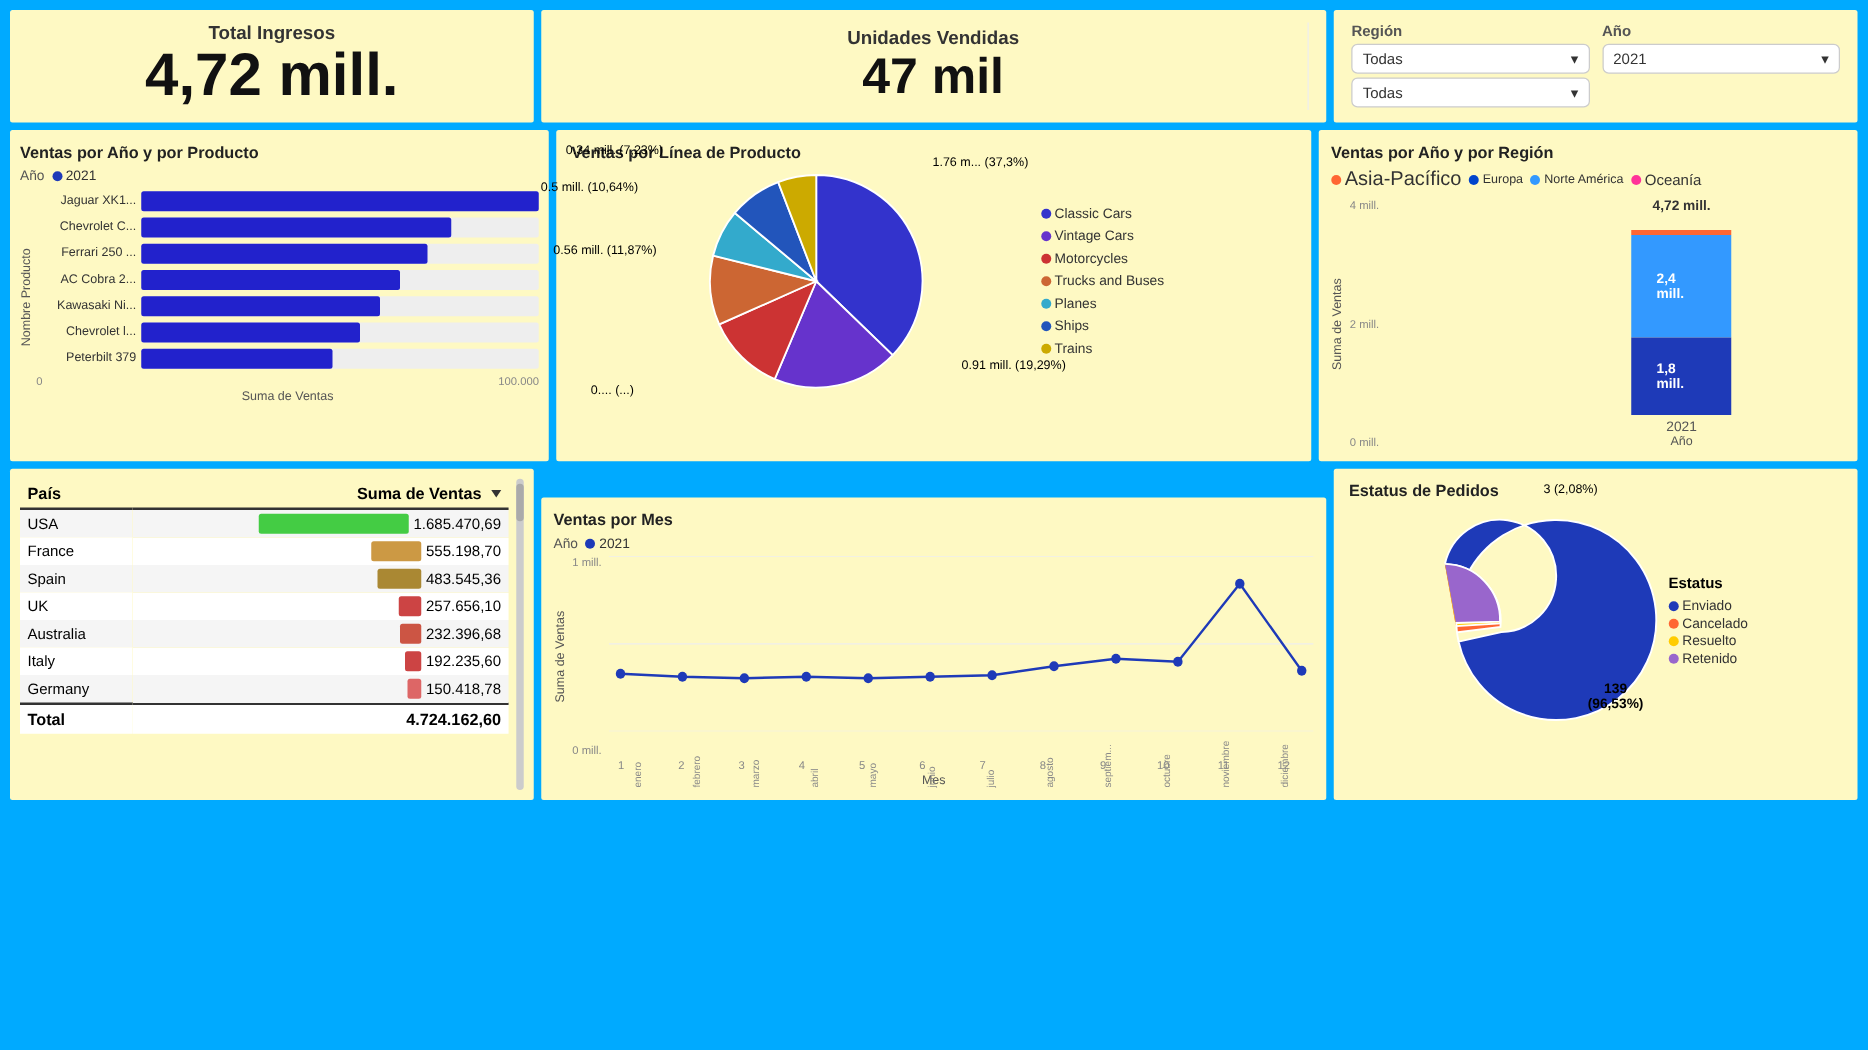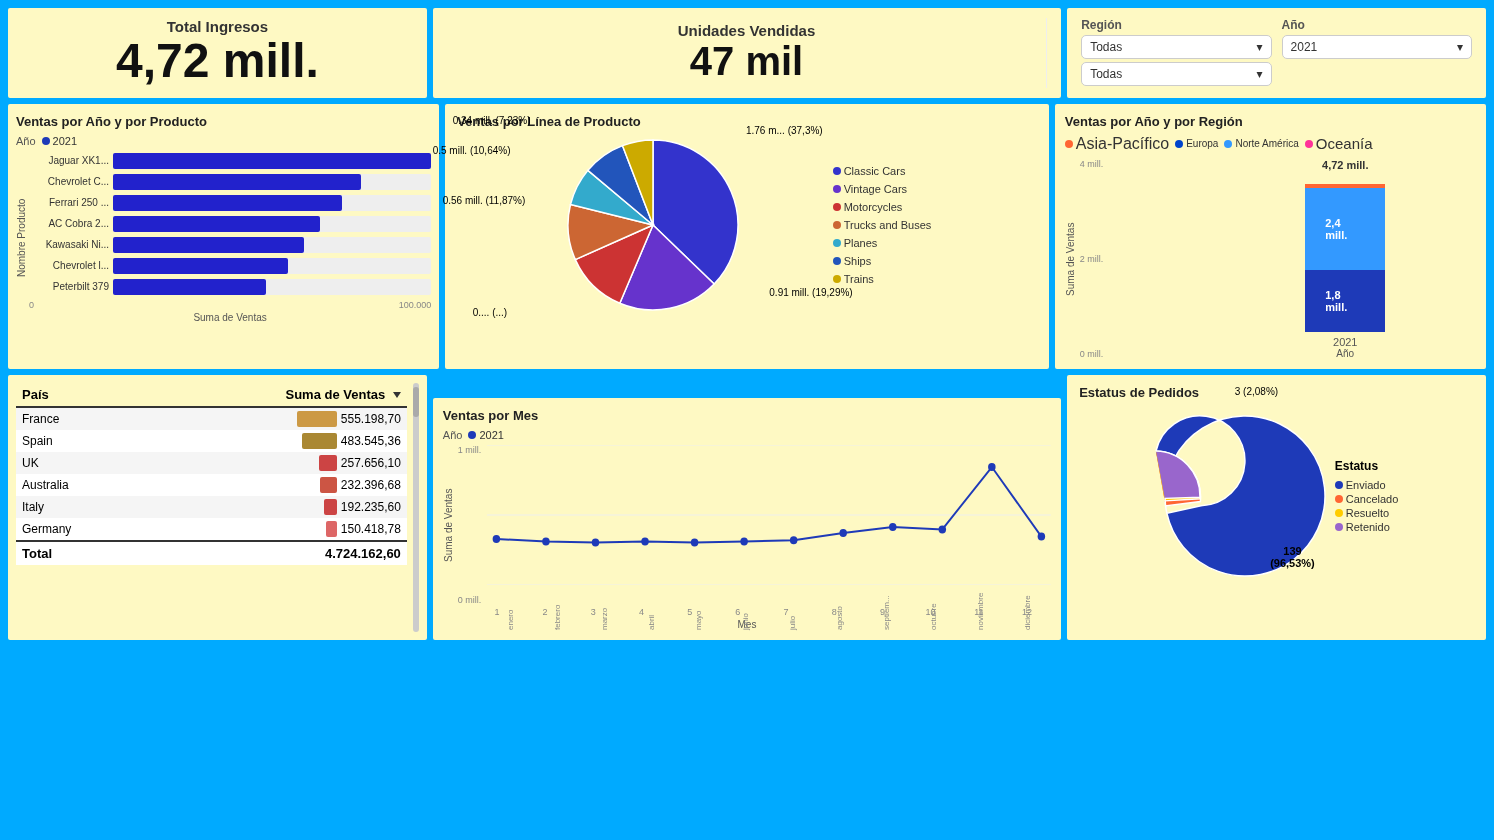--- a/index.html
+++ b/index.html
@@ -394,21 +394,21 @@
           <div class="legend-item">
             <span class="legend-dot" style="background:#0044cc;"></span>
             <span style="font-size:10px;">Europa</span>
           </div>
           <div class="legend-item">
             <span class="legend-dot" style="background:#3399ff;"></span>
             <span style="font-size:10px;">Norte América</span>
           </div>
           <div class="legend-item">
             <span class="legend-dot" style="background:#ff3399;"></span>
-            <span style="font-size:15px;">Oceanía</span>
+            <span style="font-size:12px;">Oceanía</span>
           </div>
         </div>
       <div style="display:flex; gap:4px; height:200px;">
         <div class="y-axis-label" style="font-size:10px;">Suma de Ventas</div>
         <div style="flex:1; display:flex; flex-direction:column; justify-content:space-between;">
           <div style="font-size:9px;color:#888;">4 mill.</div>
           <div style="font-size:9px;color:#888;">2 mill.</div>
           <div style="font-size:9px;color:#888;">0 mill.</div>
         </div>
         <div style="display:flex; flex-direction:column; align-items:center; justify-content:flex-end; flex:2;">
@@ -440,20 +440,29 @@
           <thead>
             <tr>
               <th>País</th>
               <th class="right">
                 <span>Suma de Ventas</span>
                 <span class="sort-arrow"></span>
               </th>
             </tr>
           </thead>
           <tbody id="pais-tbody">
+              <tr>
+    <td>USA</td>
+    <td class="bar-cell" style="position:relative;padding:2px 6px;">
+      <div style="display:flex;align-items:center;justify-content:flex-end;gap:4px;">
+        <div style="width:120px;height:16px;background:#44cc44;border-radius:2px;"></div>
+        <span style="font-size:12px;white-space:nowrap;">1.685.470,69</span>
+      </div>
+    </td>
+  </tr>
               <tr>
     <td>France</td>
     <td class="bar-cell" style="position:relative;padding:2px 6px;">
       <div style="display:flex;align-items:center;justify-content:flex-end;gap:4px;">
         <div style="width:39.6px;height:16px;background:#cc9944;border-radius:2px;"></div>
         <span style="font-size:12px;white-space:nowrap;">555.198,70</span>
       </div>
     </td>
   </tr>
               <tr>

